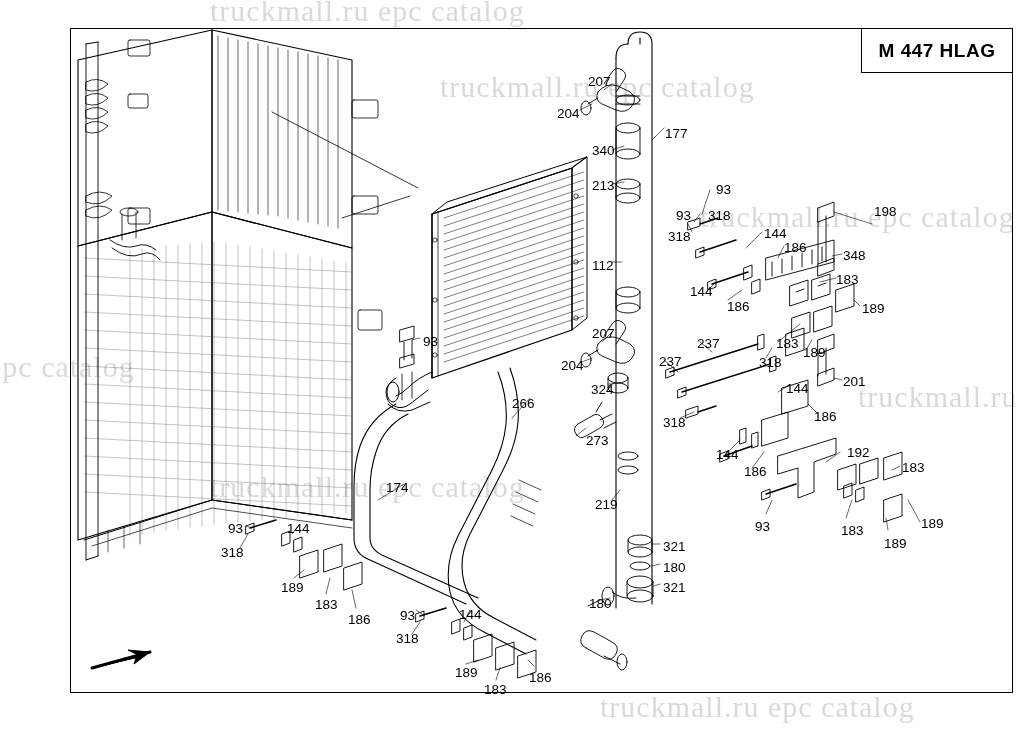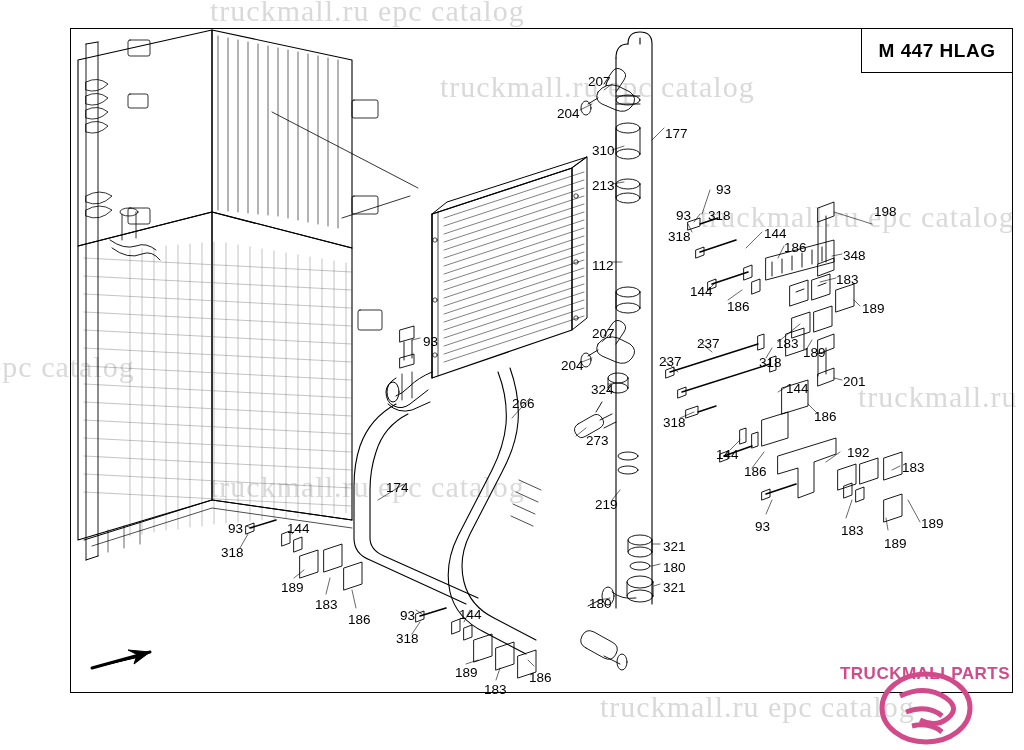--- a/index.html
+++ b/index.html
@@ -425,21 +425,21 @@
         <path d="M466 664 L478 660"></path>
         <path d="M496 680 L500 668"></path>
         <path d="M534 666 L528 660"></path>
       </g>
     </g>
   </svg>
 
   <div class="lbl" style="left:588px;top:74px;">207</div>
   <div class="lbl" style="left:557px;top:106px;">204</div>
   <div class="lbl" style="left:665px;top:118px;margin-top:8px;">177</div>
-  <div class="lbl" style="left:592px;top:143px;">310</div>
+  <div class="lbl" style="left:592px;top:143px;">340</div>
   <div class="lbl" style="left:592px;top:178px;">213</div>
   <div class="lbl" style="left:716px;top:182px;">93</div>
   <div class="lbl" style="left:676px;top:208px;">93</div>
   <div class="lbl" style="left:708px;top:208px;">318</div>
   <div class="lbl" style="left:668px;top:229px;">318</div>
   <div class="lbl" style="left:764px;top:226px;">144</div>
   <div class="lbl" style="left:784px;top:240px;">186</div>
   <div class="lbl" style="left:874px;top:204px;">198</div>
   <div class="lbl" style="left:843px;top:248px;">348</div>
   <div class="lbl" style="left:836px;top:272px;">183</div>
@@ -482,25 +482,14 @@
   <div class="lbl" style="left:315px;top:597px;">183</div>
   <div class="lbl" style="left:348px;top:612px;">186</div>
   <div class="lbl" style="left:400px;top:608px;">93</div>
   <div class="lbl" style="left:459px;top:607px;">144</div>
   <div class="lbl" style="left:589px;top:596px;">180</div>
   <div class="lbl" style="left:396px;top:631px;">318</div>
   <div class="lbl" style="left:455px;top:665px;">189</div>
   <div class="lbl" style="left:484px;top:682px;">183</div>
   <div class="lbl" style="left:529px;top:670px;">186</div>
 
-  <div class="logo">
-    <div class="logo-text">TRUCKMALLPARTS</div>
-    <svg viewBox="0 0 180 92" width="180" height="92">
-      <g transform="translate(88,52)">
-        <ellipse cx="0" cy="0" rx="44" ry="34" fill="none" stroke="#d34a8a" stroke-width="5"></ellipse>
-        <path d="M-26 -12 q 26 -12 46 2 q 14 10 2 20 q -12 10 -28 2" fill="none" stroke="#d34a8a" stroke-width="5"></path>
-        <path d="M-20 4 q 22 -8 36 4" fill="none" stroke="#d34a8a" stroke-width="5"></path>
-        <path d="M-14 18 q 18 -4 30 6" fill="none" stroke="#d34a8a" stroke-width="5"></path>
-      </g>
-    </svg>
-  </div>
 
 </div>
 
 </body></html>

